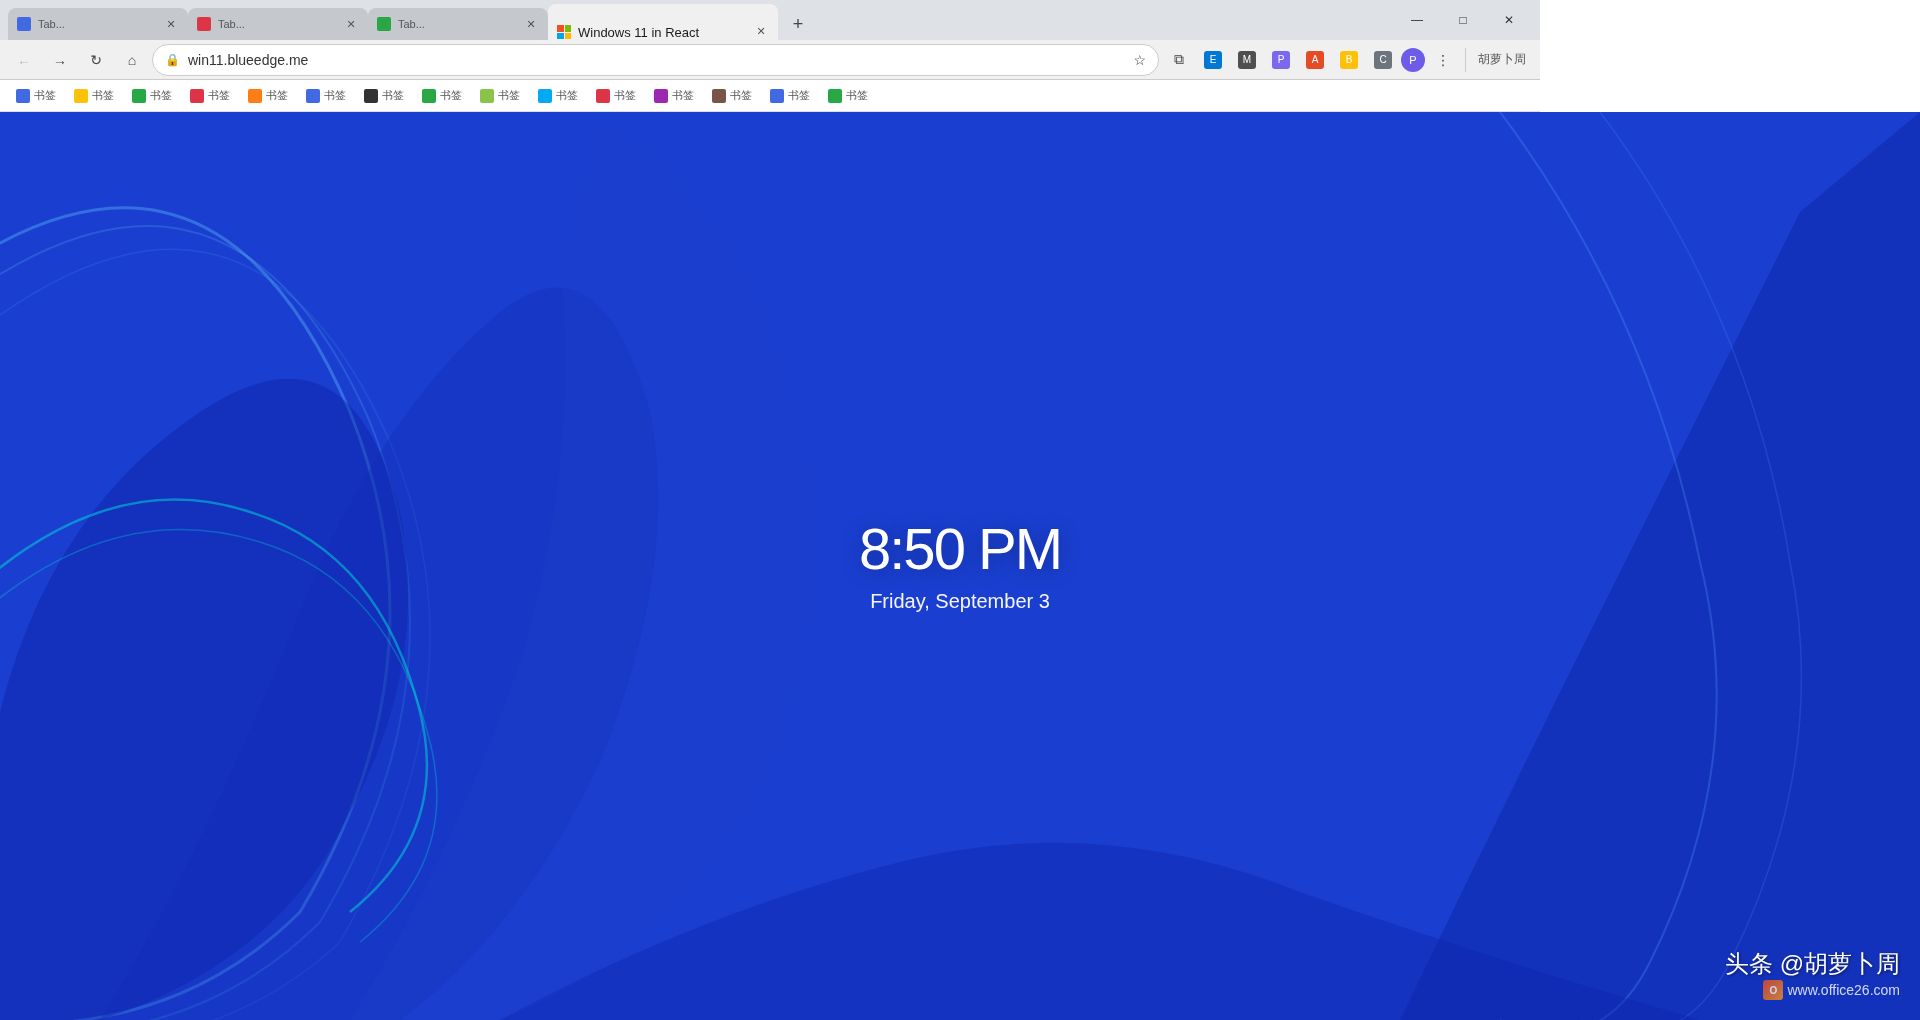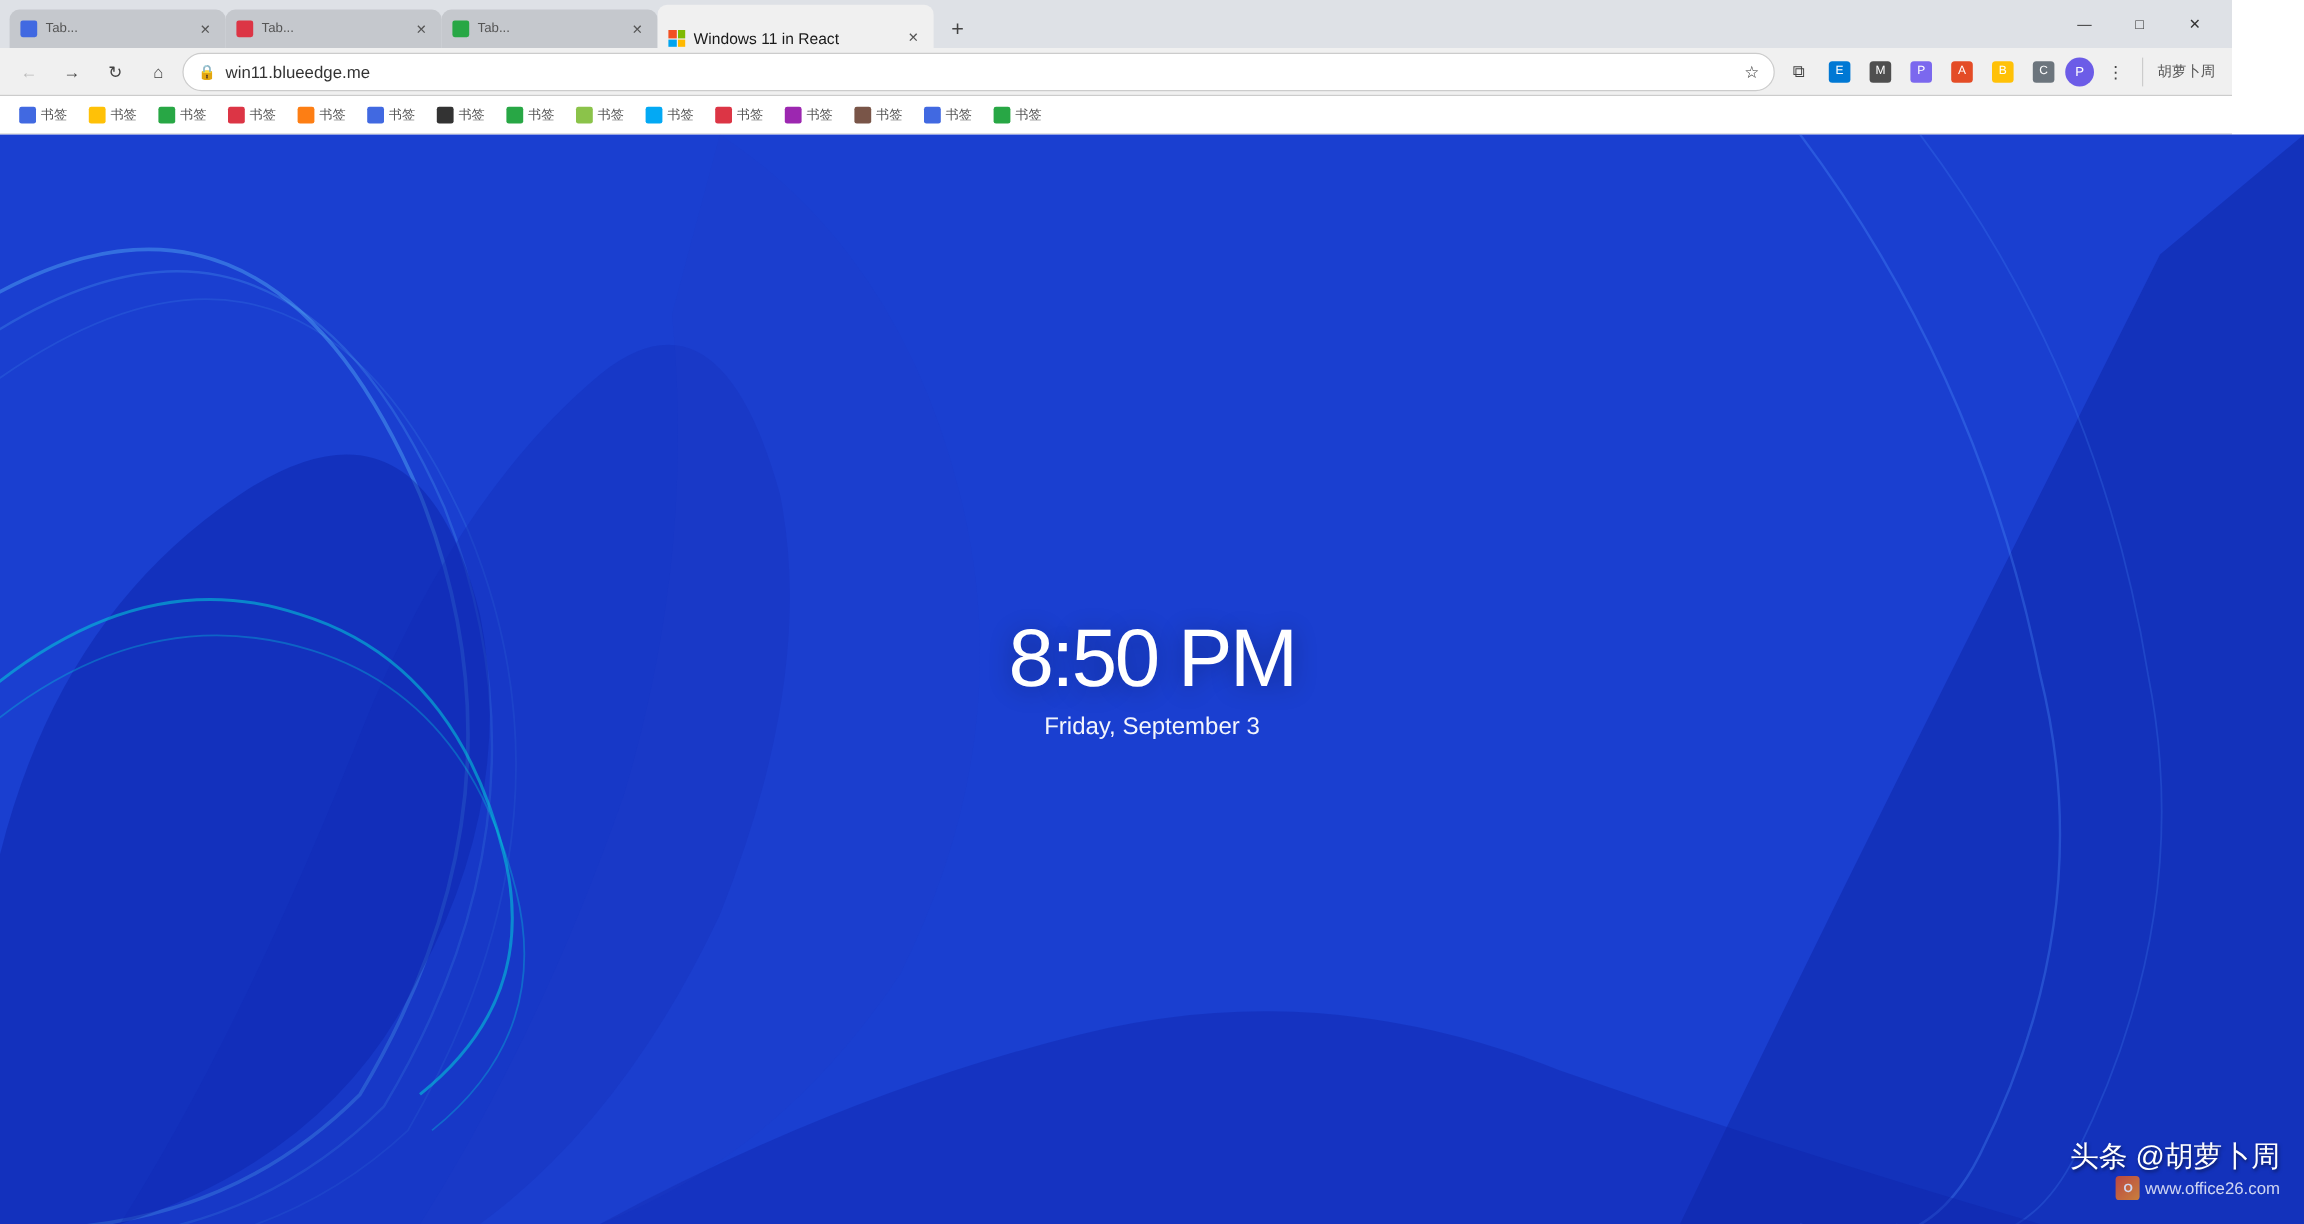--- a/index.html
+++ b/index.html
@@ -1,20 +1,20 @@
 <!DOCTYPE html>
 <html><head>
   <meta charset="utf-8">
   <style>
     * { margin: 0; padding: 0; box-sizing: border-box; }
     body { width: 1920px; height: 1020px; overflow: hidden; font-family: 'Segoe UI', Arial, sans-serif; }
 
     
     .browser-chrome {
-      width: 1860px;
+      width: 1540px;
       background: #dee1e6;
       display: flex;
       flex-direction: column;
     }
 
     
     .title-bar {
       height: 40px;
       background: #dee1e6;
       display: flex;
@@ -264,21 +264,21 @@
     }
 
     .clock-display {
       position: relative;
       z-index: 10;
       text-align: center;
       color: white;
     }
 
     .clock-time {
-      font-size: 68px;
+      font-size: 58px;
       font-weight: 300;
       letter-spacing: -2px;
       line-height: 1;
       text-shadow: 0 2px 20px rgba(0,0,0,0.3);
     }
 
     .clock-date {
       font-size: 20px;
       font-weight: 400;
       margin-top: 12px;

